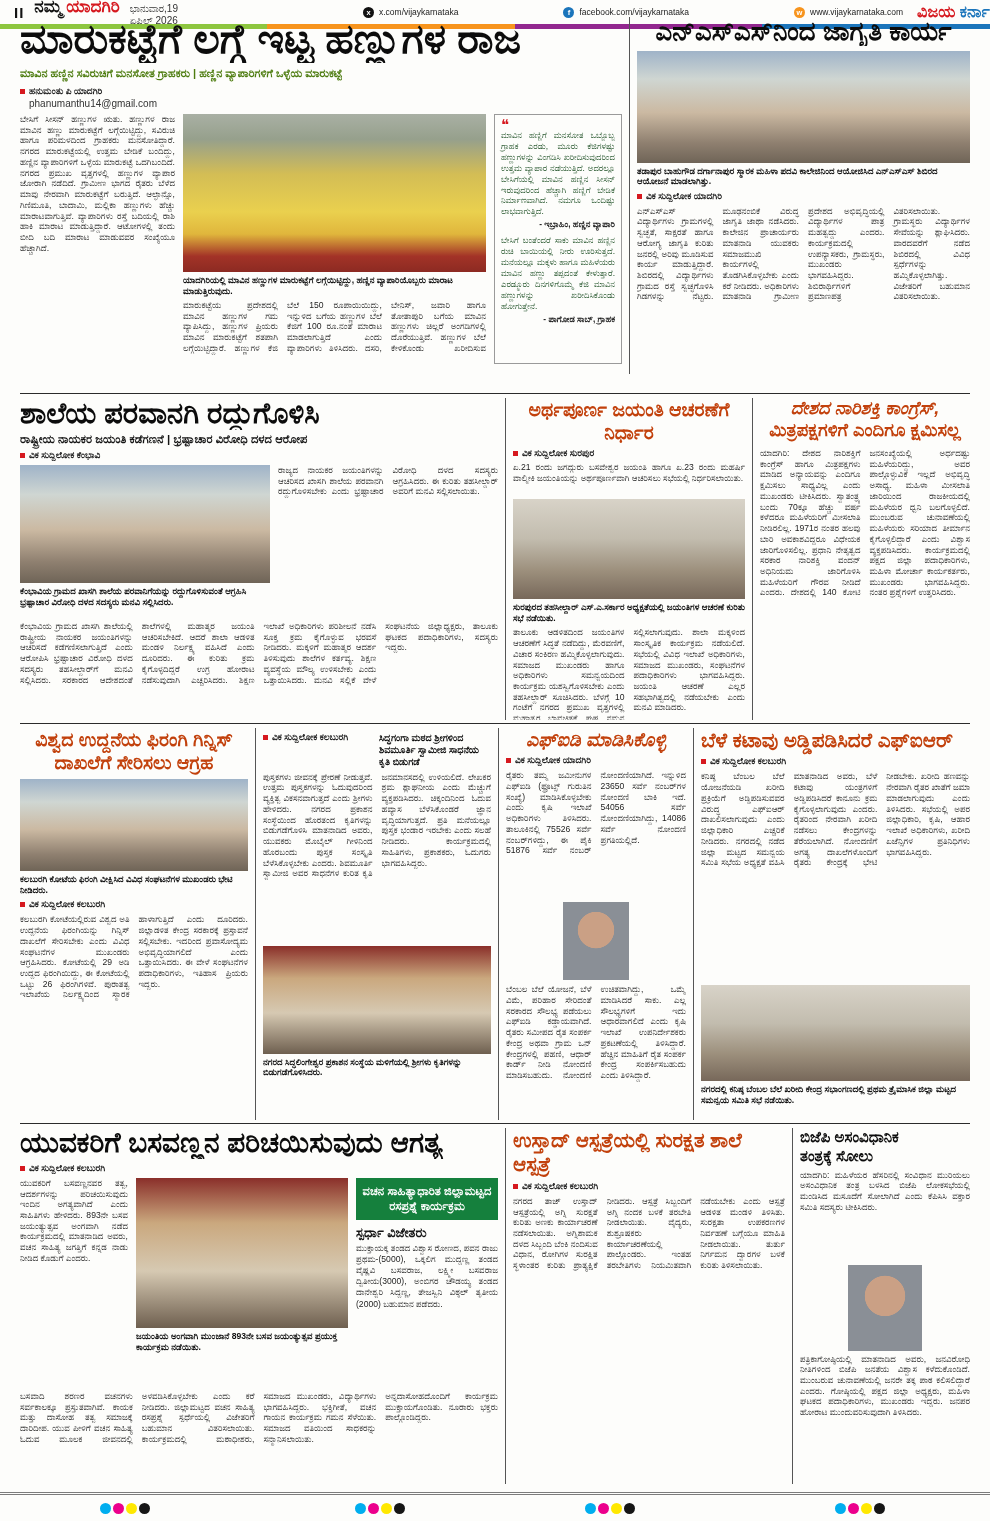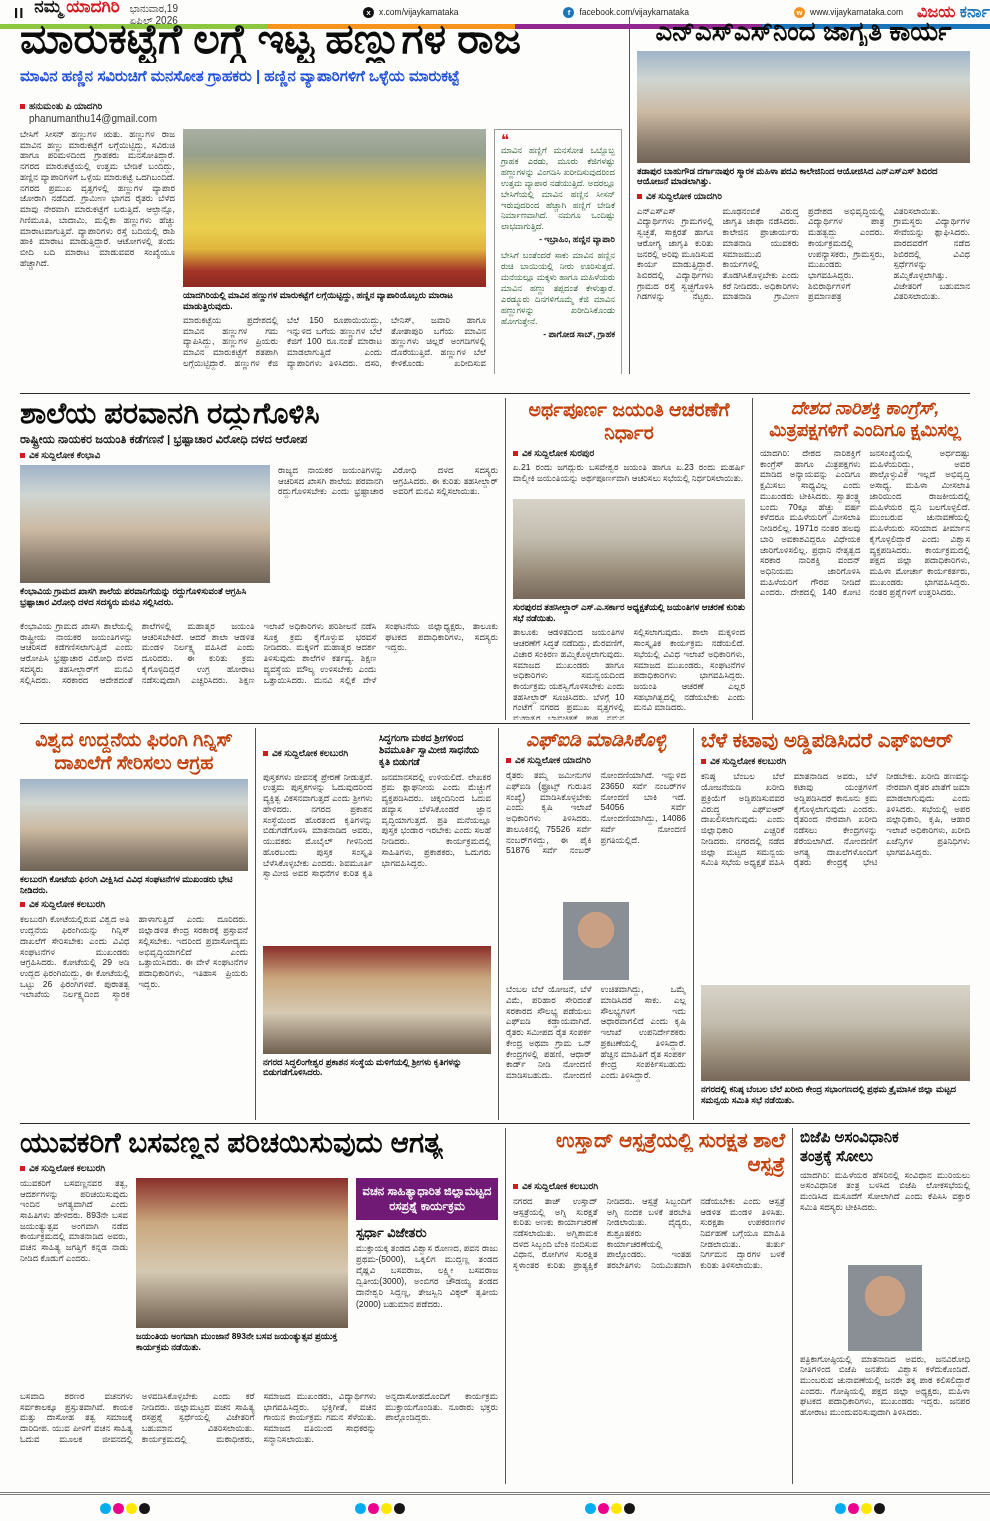--- a/index.html
+++ b/index.html
@@ -28,39 +28,39 @@
   .rb1 { width:27%; background:#8dc63f; } .rb2 { width:25%; background:#f7941d; }
   .rb3 { width:25%; background:#92278f; } .rb4 { width:23%; background:#1b75bb; }
   
   .band { position:absolute; left:20px; width:950px; overflow:hidden; }
   .hrule { position:absolute; left:20px; width:950px; border-top:1.4px solid #2b2b2b; }
   .vr { border-left:1px solid #555; }
   .hl-xl { font-size:41px; font-weight:800; line-height:1.12; color:#0c0c0c; white-space:nowrap; overflow:hidden; }
   .hl-lg { font-size:29px; font-weight:800; line-height:1.1; color:#0c0c0c; white-space:nowrap; overflow:hidden; }
   .hl-md { font-size:21px; font-weight:800; line-height:1.22; color:#c2410c; text-align:center; }
   .hl-sm { font-size:15px; font-weight:800; line-height:1.25; color:#0c0c0c; }
-  .subhead { font-size:15px; font-weight:700; color:#1d4ed8; }
+  .subhead { font-size:11px; font-weight:700; color:#4d7c0f; }
   .subhead2 { font-size:11.5px; font-weight:700; color:#141414; }
-  .byline { display:flex; align-items:center; gap:4px; font-size:9px; font-weight:700; color:#222;margin-top:16px; }
+  .byline { display:flex; align-items:center; gap:4px; font-size:9px; font-weight:700; color:#222; }
   .sq { width:5px; height:5px; background:#d6191f; flex:0 0 auto; }
   .email { font-size:10px; color:#333; margin:1px 0 0 9px; }
   .bd { font-size:8.6px; line-height:1.25; text-align:justify; color:#1d1d1d; overflow:hidden; }
   .c2 { column-count:2; column-gap:9px; } .c3 { column-count:3; column-gap:9px; } .c4 { column-count:4; column-gap:9px; }
   .cap { font-size:8.6px; font-weight:700; line-height:1.25; color:#111; }
   .ph { width:100%; }
   .ph-mango { background:linear-gradient(180deg,#a9b0a4 0%,#96a08c 16%,#d3bd55 38%,#ead04e 62%,#e0b63c 76%,#a33327 90%,#8c2a22 100%); }
   .ph-crowd { background:linear-gradient(180deg,#9fb3c8 0%,#cfd6d2 25%,#cbb9a2 55%,#8f8070 82%,#6f6457 100%); }
   .ph-meet { background:linear-gradient(180deg,#d8d3c8 0%,#c2bcae 40%,#9c8f7c 72%,#77685a 100%); }
   .ph-bldg { background:linear-gradient(180deg,#bcd3e2 0%,#e3e3de 38%,#cfc9bb 68%,#9a9183 100%); }
   .ph-stage { background:linear-gradient(180deg,#8a2f2a 0%,#caa87e 30%,#d6c9b2 62%,#6e5f4f 100%); }
   .ph-port { background:radial-gradient(circle at 50% 36%, #caa085 0 30%, #8a8f96 31% 100%); }
   .quotebox { border:1px solid #9a9a9a; padding:5px 6px; font-size:8.4px; line-height:1.3; color:#1d4f24; text-align:justify; }
   .qmark { color:#d6191f; font-size:15px; line-height:10px; display:block; }
   .qattr { display:block; text-align:right; font-weight:700; color:#222; margin:2px 0 5px; }
-  .cyanbox { background:#701a75; color:#fff; font-weight:800; font-size:11.5px; line-height:1.3; text-align:center; padding:6px 5px; }
+  .cyanbox { background:#15803d; color:#fff; font-weight:800; font-size:11.5px; line-height:1.3; text-align:center; padding:6px 5px; }
   .winttl { font-size:13px; font-weight:800; margin:5px 0 2px; }
   .winbd { font-size:8.6px; line-height:1.3; text-align:justify; color:#1d1d1d; overflow:hidden; }
   .dots { position:absolute; bottom:7px; display:flex; gap:2px; }
   .dot { width:11px; height:11px; border-radius:50%; }
   .dc { background:#00aeef; } .dm { background:#ec008c; } .dy { background:#ffe800; } .dk { background:#161616; }
   .ftrule { position:absolute; left:0; right:0; bottom:28px; border-top:1px solid #7c7c7c; box-shadow:0 2px 0 #7c7c7c; }
   .row { display:flex; }
 </style>
 </head>
 <body>
@@ -262,21 +262,21 @@
           <div class="cyanbox">ವಚನ ಸಾಹಿತ್ಯಾಧಾರಿತ ಜಿಲ್ಲಾಮಟ್ಟದ ರಸಪ್ರಶ್ನೆ ಕಾರ್ಯಕ್ರಮ</div>
           <div class="winttl">ಸ್ಪರ್ಧಾ ವಿಜೇತರು</div>
           <div class="winbd" style="height:130px;">ಮುಕ್ತಾಯಕ್ಕ ತಂಡದ ವಿಶ್ವಾಸ ರೋಣದ, ಪವನ ರಾಜು ಪ್ರಥಮ-(5000), ಒಕ್ಕಲಿಗ ಮುದ್ದಣ್ಣ ತಂಡದ ವೈಷ್ಣವಿ ಬಸವರಾಜ, ಲಕ್ಷ್ಮೀ ಬಸವರಾಜ ದ್ವಿತೀಯ(3000), ಅಂಬಿಗರ ಚೌಡಯ್ಯ ತಂಡದ ದಾನೇಶ್ವರಿ ಸಿದ್ದಣ್ಣ, ತೇಜಸ್ವಿನಿ ವಿಠ್ಠಲ್ ತೃತೀಯ (2000) ಬಹುಮಾನ ಪಡೆದರು.</div>
         </div>
       </div>
       <div class="bd c4" style="margin-top:5px;height:104px;">ಬಸವಾದಿ ಶರಣರ ವಚನಗಳು ಸರ್ವಕಾಲಕ್ಕೂ ಪ್ರಸ್ತುತವಾಗಿವೆ. ಕಾಯಕ ಮತ್ತು ದಾಸೋಹ ತತ್ವ ಸಮಾಜಕ್ಕೆ ದಾರಿದೀಪ. ಯುವ ಪೀಳಿಗೆ ವಚನ ಸಾಹಿತ್ಯ ಓದುವ ಮೂಲಕ ಜೀವನದಲ್ಲಿ ಅಳವಡಿಸಿಕೊಳ್ಳಬೇಕು ಎಂದು ಕರೆ ನೀಡಿದರು. ಜಿಲ್ಲಾಮಟ್ಟದ ವಚನ ಸಾಹಿತ್ಯ ರಸಪ್ರಶ್ನೆ ಸ್ಪರ್ಧೆಯಲ್ಲಿ ವಿಜೇತರಿಗೆ ಬಹುಮಾನ ವಿತರಿಸಲಾಯಿತು. ಕಾರ್ಯಕ್ರಮದಲ್ಲಿ ಮಠಾಧೀಶರು, ಸಮಾಜದ ಮುಖಂಡರು, ವಿದ್ಯಾರ್ಥಿಗಳು ಭಾಗವಹಿಸಿದ್ದರು. ಭಕ್ತಿಗೀತೆ, ವಚನ ಗಾಯನ ಕಾರ್ಯಕ್ರಮ ಗಮನ ಸೆಳೆಯಿತು. ಸಮಾಜದ ವತಿಯಿಂದ ಸಾಧಕರನ್ನು ಸನ್ಮಾನಿಸಲಾಯಿತು. ಅನ್ನದಾಸೋಹದೊಂದಿಗೆ ಕಾರ್ಯಕ್ರಮ ಮುಕ್ತಾಯಗೊಂಡಿತು. ನೂರಾರು ಭಕ್ತರು ಪಾಲ್ಗೊಂಡಿದ್ದರು.</div>
     </div>
     <div class="vr" style="margin:0 7px;"></div>
 
     <div style="width:272px;">
-      <div class="hl-md" style="font-size:20px;text-align:right;">ಉಸ್ತಾದ್ ಆಸ್ಪತ್ರೆಯಲ್ಲಿ ಸುರಕ್ಷತ ಶಾಲೆ ಆಸ್ಪತ್ರೆ</div>
+      <div class="hl-md" style="font-size:20px;text-align:left;">ಉಸ್ತಾದ್ ಆಸ್ಪತ್ರೆಯಲ್ಲಿ ಸುರಕ್ಷತ ಶಾಲೆ ಆಸ್ಪತ್ರೆ</div>
       <div class="byline" style="margin-top:4px;">
         <span class="sq"></span>
         <span>ವಿಕ ಸುದ್ದಿಲೋಕ ಕಲಬುರಗಿ</span>
       </div>
       <div class="bd c3" style="margin-top:4px;height:130px;">ನಗರದ ತಾಜ್ ಉಸ್ತಾದ್ ಆಸ್ಪತ್ರೆಯಲ್ಲಿ ಅಗ್ನಿ ಸುರಕ್ಷತೆ ಕುರಿತು ಅಣಕು ಕಾರ್ಯಾಚರಣೆ ನಡೆಸಲಾಯಿತು. ಅಗ್ನಿಶಾಮಕ ದಳದ ಸಿಬ್ಬಂದಿ ಬೆಂಕಿ ನಂದಿಸುವ ವಿಧಾನ, ರೋಗಿಗಳ ಸುರಕ್ಷಿತ ಸ್ಥಳಾಂತರ ಕುರಿತು ಪ್ರಾತ್ಯಕ್ಷಿಕೆ ನೀಡಿದರು. ಆಸ್ಪತ್ರೆ ಸಿಬ್ಬಂದಿಗೆ ಅಗ್ನಿ ನಂದಕ ಬಳಕೆ ತರಬೇತಿ ನೀಡಲಾಯಿತು. ವೈದ್ಯರು, ಶುಶ್ರೂಷಕರು ಕಾರ್ಯಾಚರಣೆಯಲ್ಲಿ ಪಾಲ್ಗೊಂಡರು. ಇಂತಹ ತರಬೇತಿಗಳು ನಿಯಮಿತವಾಗಿ ನಡೆಯಬೇಕು ಎಂದು ಆಸ್ಪತ್ರೆ ಆಡಳಿತ ಮಂಡಳಿ ತಿಳಿಸಿತು. ಸುರಕ್ಷತಾ ಉಪಕರಣಗಳ ನಿರ್ವಹಣೆ ಬಗ್ಗೆಯೂ ಮಾಹಿತಿ ನೀಡಲಾಯಿತು. ತುರ್ತು ನಿರ್ಗಮನ ದ್ವಾರಗಳ ಬಳಕೆ ಕುರಿತು ತಿಳಿಸಲಾಯಿತು.</div>
     </div>
     <div class="vr" style="margin:0 7px;"></div>
 
     <div style="flex:1;">
       <div class="hl-sm" style="font-size:15px;">

